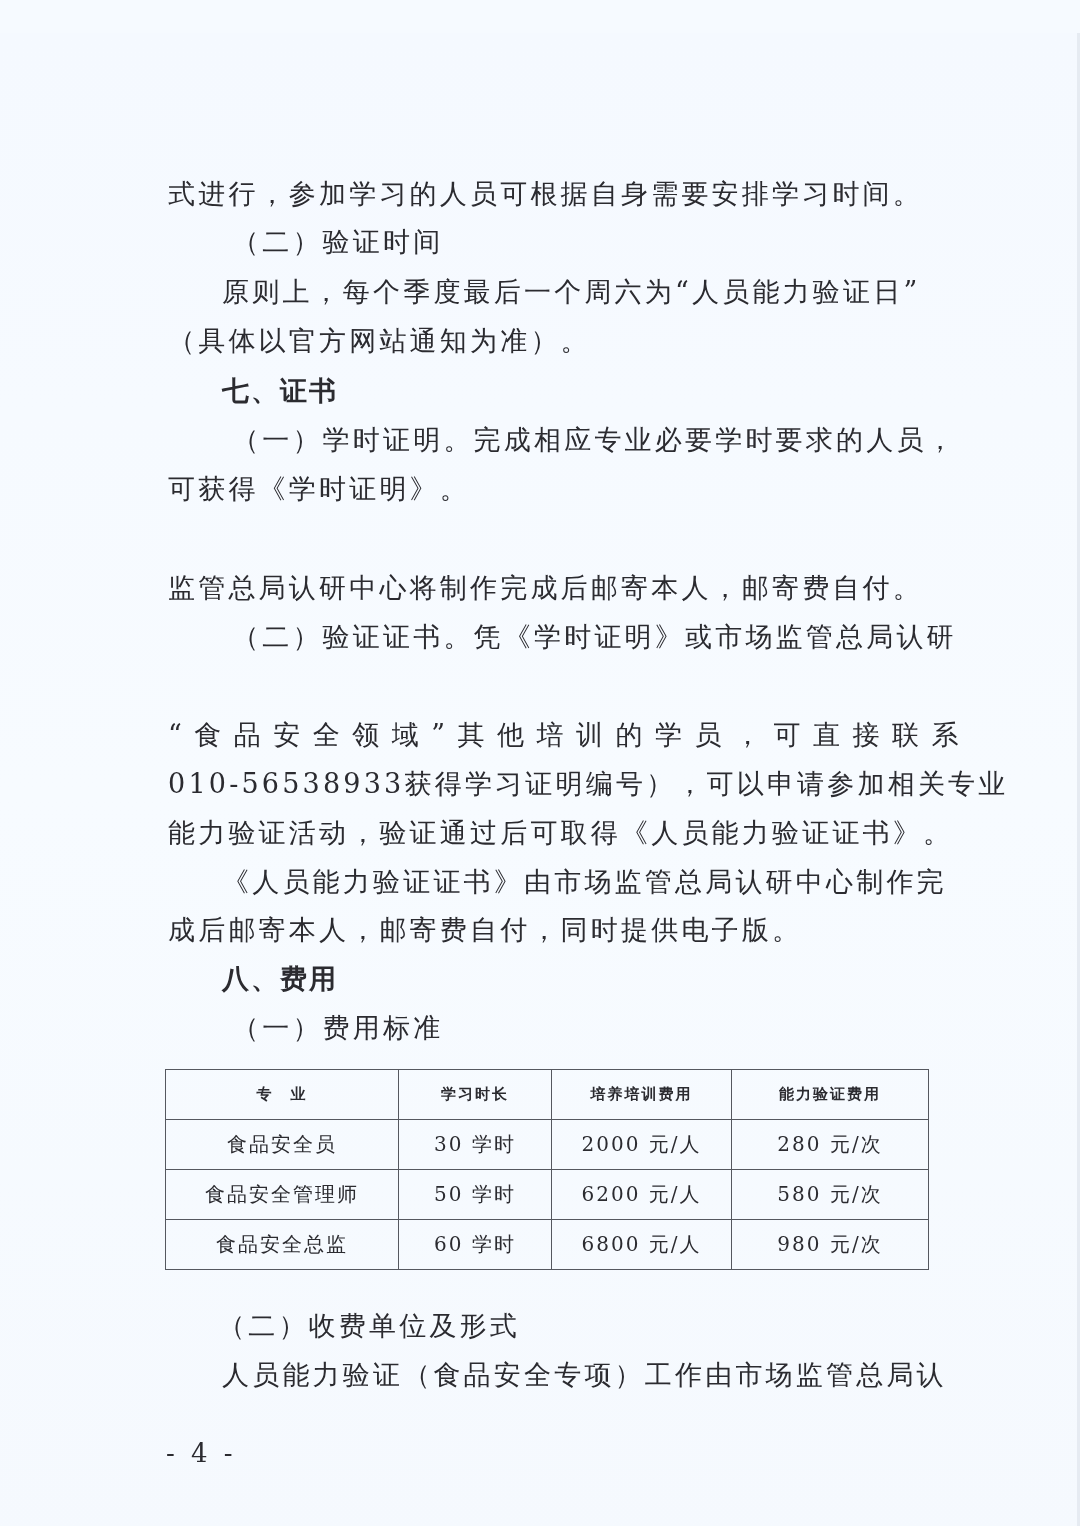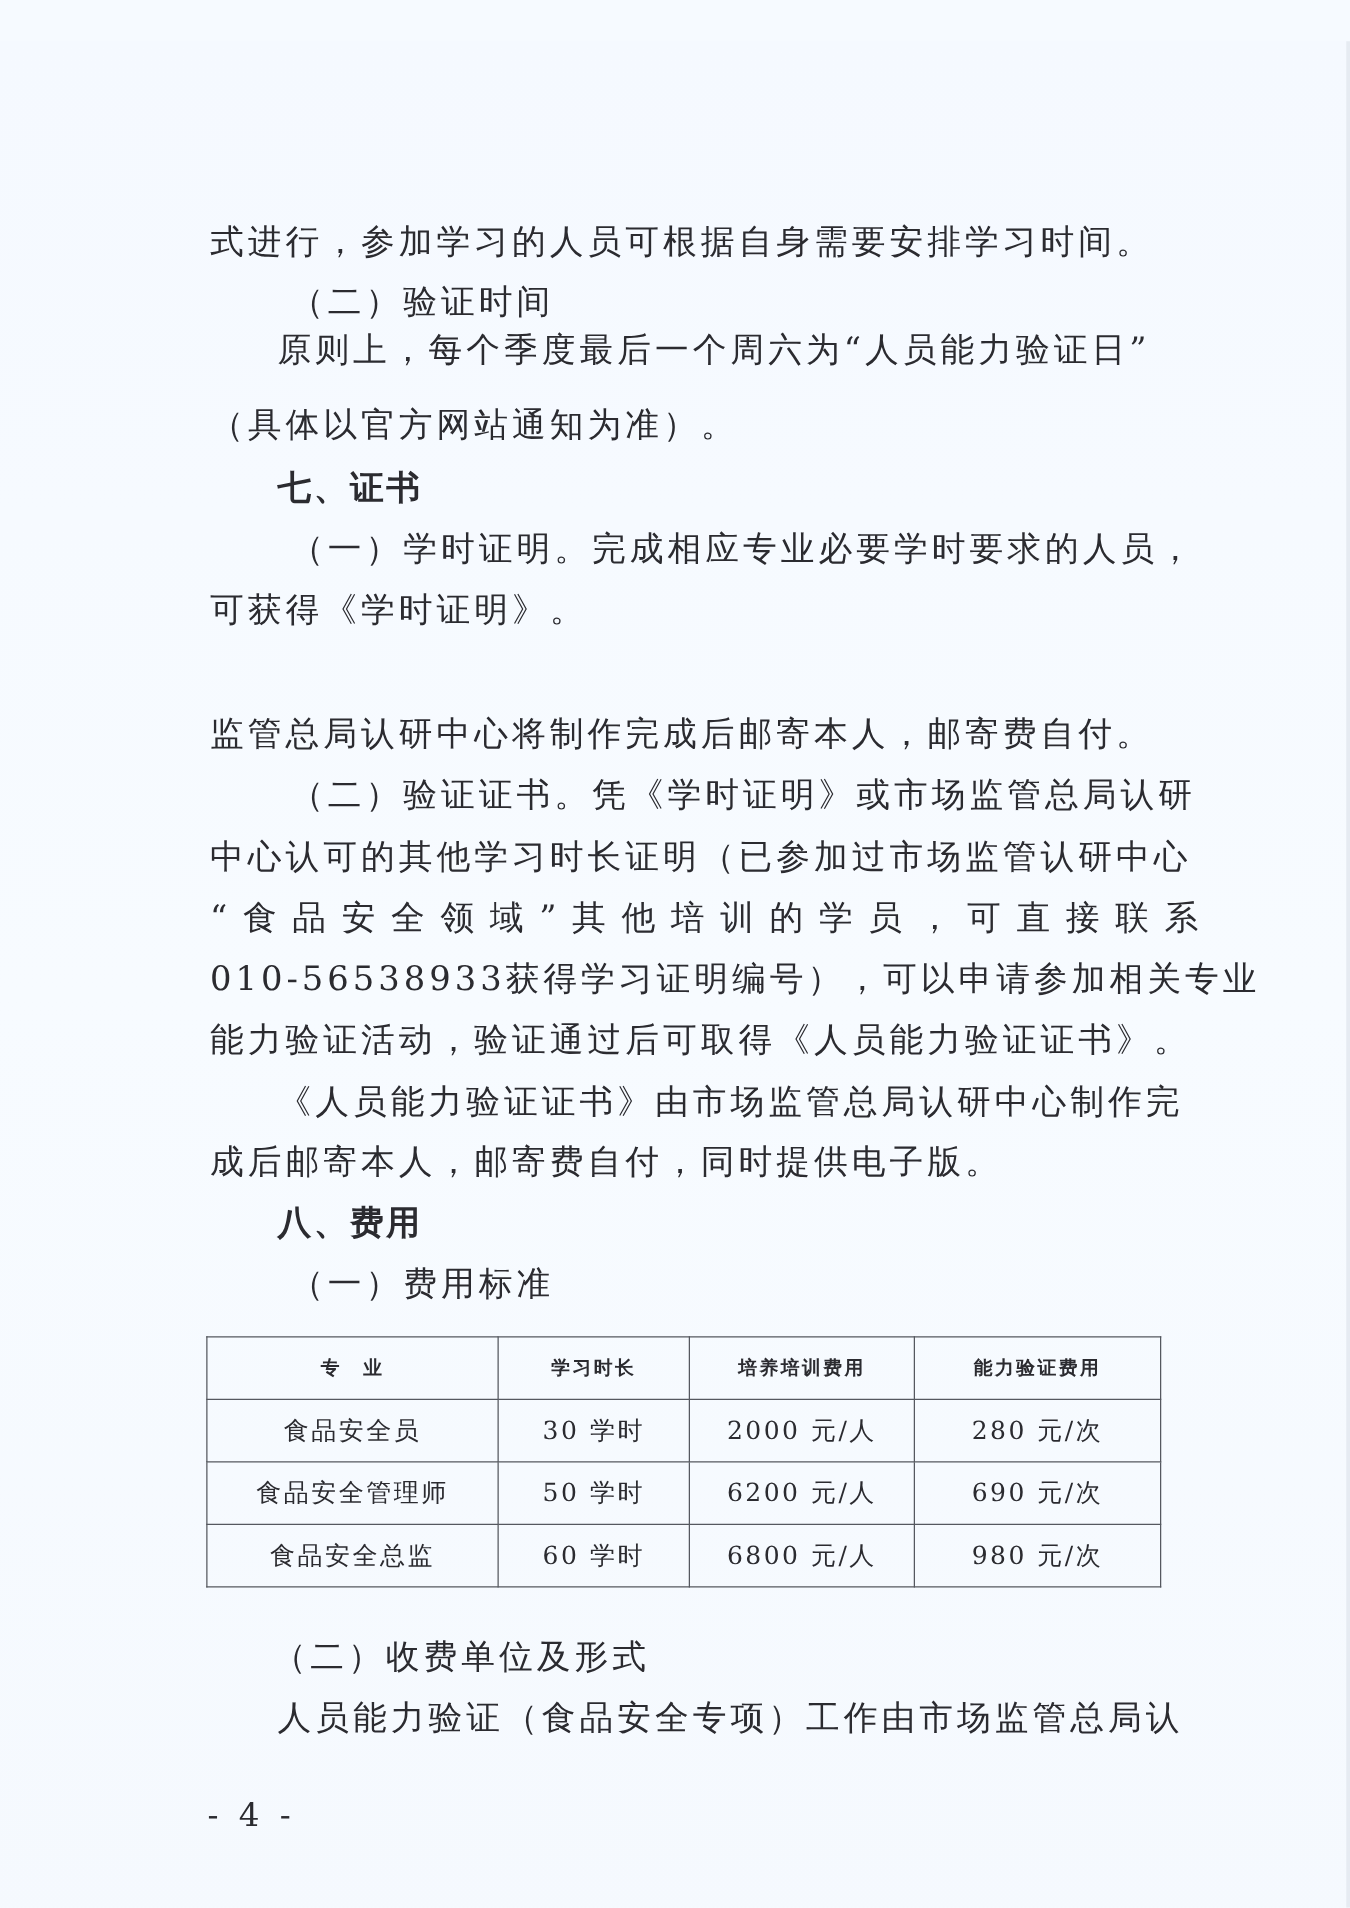--- a/index.html
+++ b/index.html
@@ -89,28 +89,27 @@
   </style>
 </head>
 <body>
 
 <div class="page">
   <div class="edge-right"></div>
   <div class="edge-bottom"></div>
 
   <div class="line" style="top:141px;">式进行，参加学习的人员可根据自身需要安排学习时间。</div>
   <div class="line indent" style="top:189px; left:232px;">（二）验证时间</div>
-  <div class="line indent" style="top:228px;">原则上，每个季度最后一个周六为“人员能力验证日”</div>
+  <div class="line indent" style="top:239px;">原则上，每个季度最后一个周六为“人员能力验证日”</div>
   <div class="line" style="top:288px;">（具体以官方网站通知为准）。</div>
   <div class="line indent heading" style="top:338px;">七、证书</div>
   <div class="line indent" style="top:387px; left:232px;">（一）学时证明。完成相应专业必要学时要求的人员，</div>
   <div class="line" style="top:436px;">可获得《学时证明》。</div>
   <div class="line" style="top:535px;">监管总局认研中心将制作完成后邮寄本人，邮寄费自付。</div>
   <div class="line indent" style="top:584px; left:232px;">（二）验证证书。凭《学时证明》或市场监管总局认研</div>
-  <div class="line" style="top:633px;">中心认可的其他学习时长证明（已参加过市场监管认研中心</div>
   <div class="line justify-wide" style="top:682px;text-align:center;">“食品安全领域”其他培训的学员，可直接联系</div>
   <div class="line" style="top:731px;text-align:center;">010-56538933获得学习证明编号），可以申请参加相关专业</div>
   <div class="line" style="top:780px;">能力验证活动，验证通过后可取得《人员能力验证证书》。</div>
   <div class="line indent" style="top:829px;">《人员能力验证证书》由市场监管总局认研中心制作完</div>
   <div class="line" style="top:877px;">成后邮寄本人，邮寄费自付，同时提供电子版。</div>
   <div class="line indent heading" style="top:926px;">八、费用</div>
   <div class="line indent" style="top:975px; left:232px;">（一）费用标准</div>
 
   <table class="table">
     <thead>
@@ -125,21 +124,21 @@
       <tr>
         <td>食品安全员</td>
         <td>30 学时</td>
         <td>2000 元/人</td>
         <td>280 元/次</td>
       </tr>
       <tr>
         <td>食品安全管理师</td>
         <td>50 学时</td>
         <td>6200 元/人</td>
-        <td>690 元/次</td>
+        <td>580 元/次</td>
       </tr>
       <tr>
         <td>食品安全总监</td>
         <td>60 学时</td>
         <td>6800 元/人</td>
         <td>980 元/次</td>
       </tr>
     </tbody>
   </table>
 

